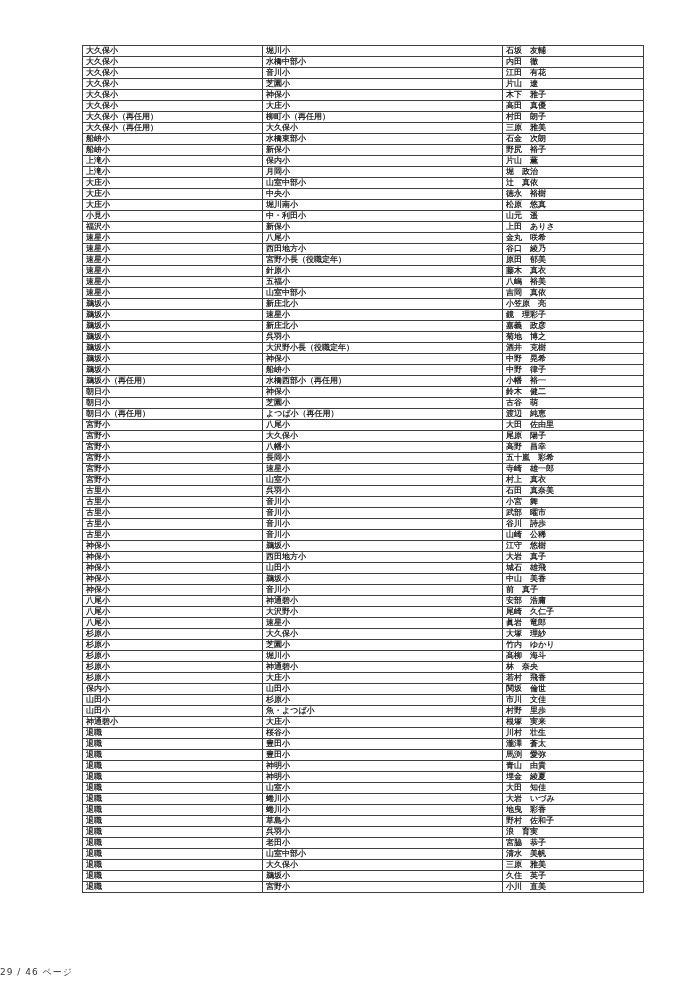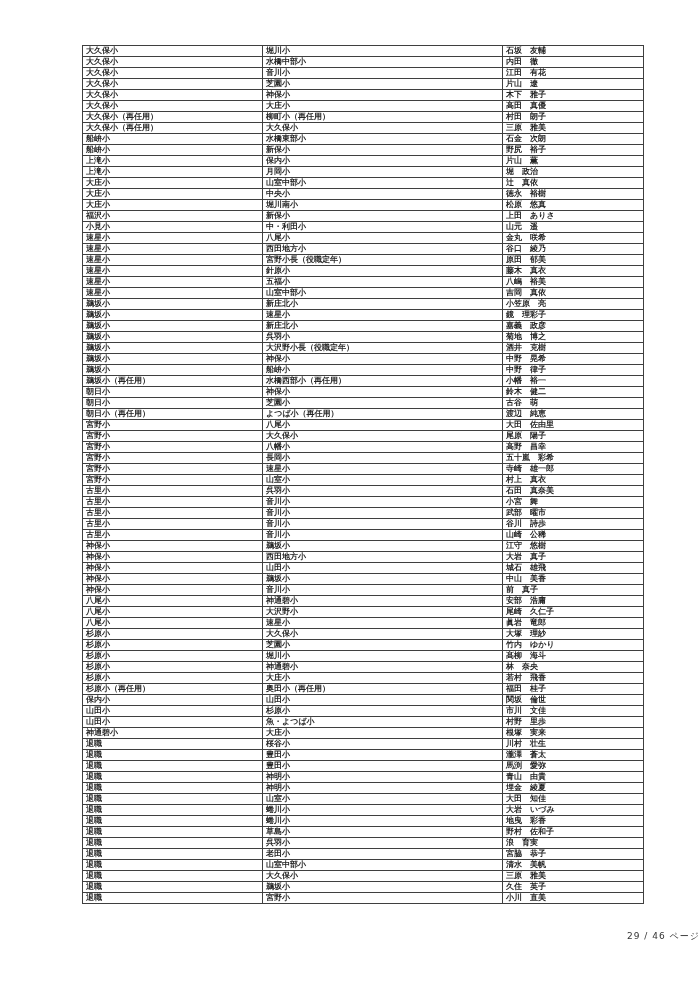--- a/index.html
+++ b/index.html
@@ -29,24 +29,24 @@
     color: #262626;
     white-space: nowrap;
     overflow: hidden;
     font-family: "DejaVu Sans", sans-serif;
   }
   col.c1 { width: 180px; }
   col.c2 { width: 240px; }
   col.c3 { width: 141px; }
   .footer {
     position: absolute;
-    top: 930px;
+    top: 966px;
     left: 0;
     width: 100%;
-    text-align: right;
+    text-align: left;
     font-size: 9px;
     color: #333333;
     letter-spacing: 1px;
   }
 </style>
 </head>
 <body>
 
 <div class="page">
   <table class="transfer-table">
@@ -125,30 +125,30 @@
           <td>大庄小</td>
           <td>中央小</td>
           <td>徳永　裕樹</td>
         </tr>
         <tr>
           <td>大庄小</td>
           <td>堀川南小</td>
           <td>松原　悠真</td>
         </tr>
         <tr>
+          <td>小見小</td>
+          <td>中・利田小</td>
+          <td>山元　遥</td>
+        </tr>
+        <tr>
           <td>福沢小</td>
           <td>新保小</td>
           <td>上田　ありさ</td>
         </tr>
         <tr>
-          <td>小見小</td>
-          <td>中・利田小</td>
-          <td>山元　遥</td>
-        </tr>
-        <tr>
           <td>速星小</td>
           <td>八尾小</td>
           <td>金丸　咲希</td>
         </tr>
         <tr>
           <td>速星小</td>
           <td>西田地方小</td>
           <td>谷口　綾乃</td>
         </tr>
         <tr>
@@ -338,25 +338,20 @@
         </tr>
         <tr>
           <td>杉原小</td>
           <td>神通碧小</td>
           <td>林　奈央</td>
         </tr>
         <tr>
           <td>杉原小</td>
           <td>大庄小</td>
           <td>若村　飛香</td>
-        </tr>
-        <tr>
-          <td>杉原小（再任用）</td>
-          <td>奥田小（再任用）</td>
-          <td>福田　桂子</td>
         </tr>
         <tr>
           <td>保内小</td>
           <td>山田小</td>
           <td>関坂　倫世</td>
         </tr>
         <tr>
           <td>山田小</td>
           <td>杉原小</td>
           <td>市川　文佳</td>

